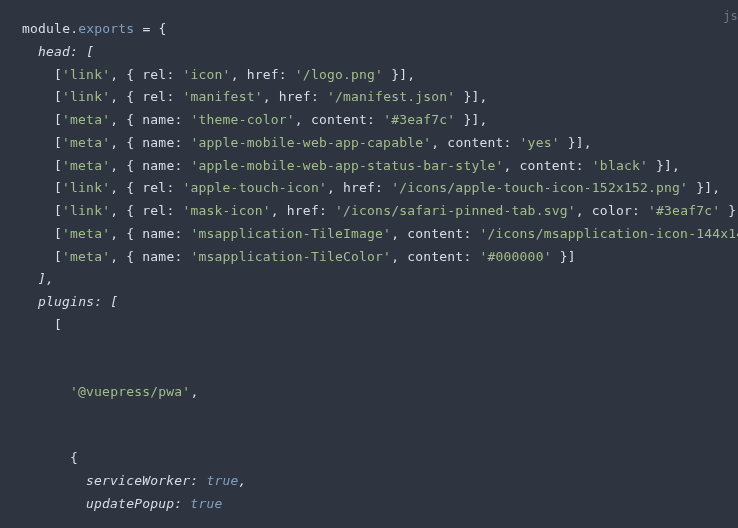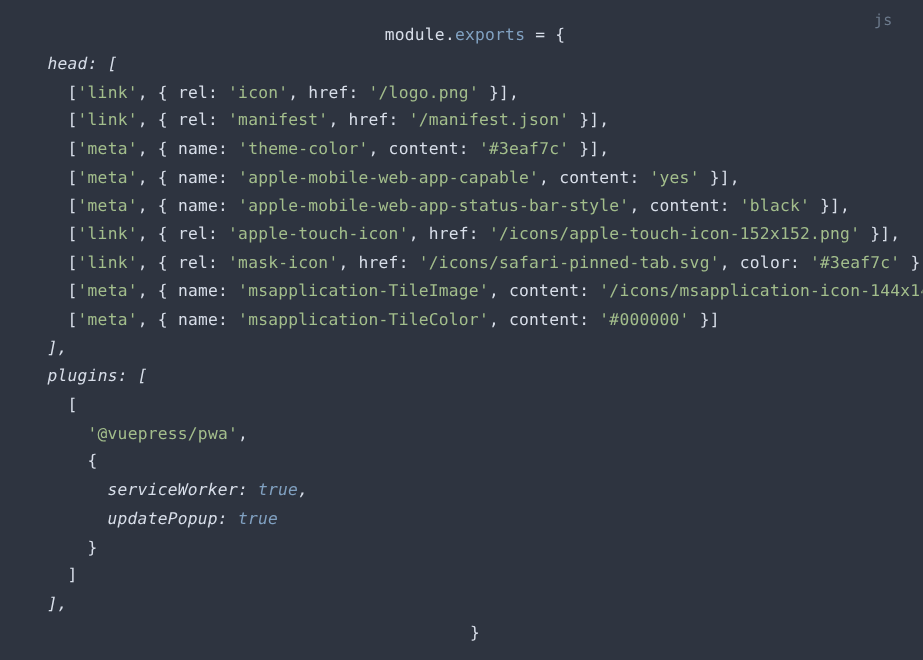--- a/index.html
+++ b/index.html
@@ -9,32 +9,32 @@
     font-size: 13px;
     line-height: 1.75;
     color: #d8dee9;
     padding: 18px 0 18px 22px;
     letter-spacing: 0.2px;
     position: relative;
   }
   .lang-badge {
     position: absolute;
     top: 6px;
-    right: 24px;
+    right: 0;
     color: #6c7a8c;
     font-size: 12px;
     font-family: Consolas, Monaco, monospace;
   }
   pre { white-space: pre; }
   .n  { color: #d8dee9; }   
   .kw { color: #81a1c1; }   
   .s  { color: #a3be8c; }
-  .i1 { padding-left: 0; text-align: center; }
+  .i1 { padding-left: 0; }
   .i2 { padding-left: 16px; font-style: italic; }
   .i3 { padding-left: 32px; }
-  .i4 { padding-left: 48px; }
+  .i4 { padding-left: 48px; margin-top: 44px; }
   .i5 { padding-left: 64px; font-style: italic; }
 </style>
 </head>
 <body>
 
 <div class="lang-badge">js</div>
 <pre id="code"><div class="i1"><span class="n">module</span><span class="n">.</span><span class="kw">exports</span><span class="n"> = {</span></div><div class="i2"><span class="n">head: [</span></div><div class="i3"><span class="n">[</span><span class="s">'link'</span><span class="n">, { rel: </span><span class="s">'icon'</span><span class="n">, href: </span><span class="s">'/logo.png'</span><span class="n"> }],</span></div><div class="i3"><span class="n">[</span><span class="s">'link'</span><span class="n">, { rel: </span><span class="s">'manifest'</span><span class="n">, href: </span><span class="s">'/manifest.json'</span><span class="n"> }],</span></div><div class="i3"><span class="n">[</span><span class="s">'meta'</span><span class="n">, { name: </span><span class="s">'theme-color'</span><span class="n">, content: </span><span class="s">'#3eaf7c'</span><span class="n"> }],</span></div><div class="i3"><span class="n">[</span><span class="s">'meta'</span><span class="n">, { name: </span><span class="s">'apple-mobile-web-app-capable'</span><span class="n">, content: </span><span class="s">'yes'</span><span class="n"> }],</span></div><div class="i3"><span class="n">[</span><span class="s">'meta'</span><span class="n">, { name: </span><span class="s">'apple-mobile-web-app-status-bar-style'</span><span class="n">, content: </span><span class="s">'black'</span><span class="n"> }],</span></div><div class="i3"><span class="n">[</span><span class="s">'link'</span><span class="n">, { rel: </span><span class="s">'apple-touch-icon'</span><span class="n">, href: </span><span class="s">'/icons/apple-touch-icon-152x152.png'</span><span class="n"> }],</span></div><div class="i3"><span class="n">[</span><span class="s">'link'</span><span class="n">, { rel: </span><span class="s">'mask-icon'</span><span class="n">, href: </span><span class="s">'/icons/safari-pinned-tab.svg'</span><span class="n">, color: </span><span class="s">'#3eaf7c'</span><span class="n"> }],</span></div><div class="i3"><span class="n">[</span><span class="s">'meta'</span><span class="n">, { name: </span><span class="s">'msapplication-TileImage'</span><span class="n">, content: </span><span class="s">'/icons/msapplication-icon-144x144.png'</span></div><div class="i3"><span class="n">[</span><span class="s">'meta'</span><span class="n">, { name: </span><span class="s">'msapplication-TileColor'</span><span class="n">, content: </span><span class="s">'#000000'</span><span class="n"> }]</span></div><div class="i2"><span class="n">],</span></div><div class="i2"><span class="n">plugins: [</span></div><div class="i3"><span class="n">[</span></div><div class="i4"><span class="s">'@vuepress/pwa'</span><span class="n">,</span></div><div class="i4"><span class="n">{</span></div><div class="i5"><span class="n">serviceWorker: </span><span class="kw">true</span><span class="n">,</span></div><div class="i5"><span class="n">updatePopup: </span><span class="kw">true</span></div><div class="i4"><span class="n">}</span></div><div class="i3"><span class="n">]</span></div><div class="i2"><span class="n">],</span></div><div class="i1"><span class="n">}</span></div></pre>
 
 </body></html>

